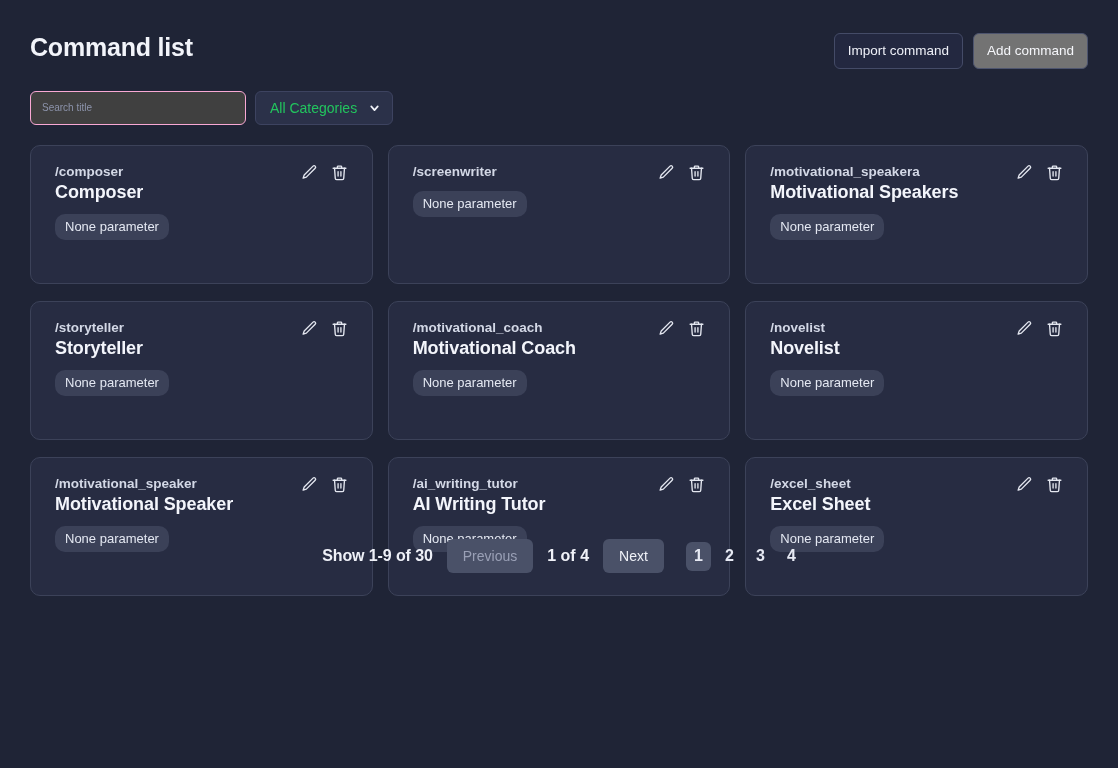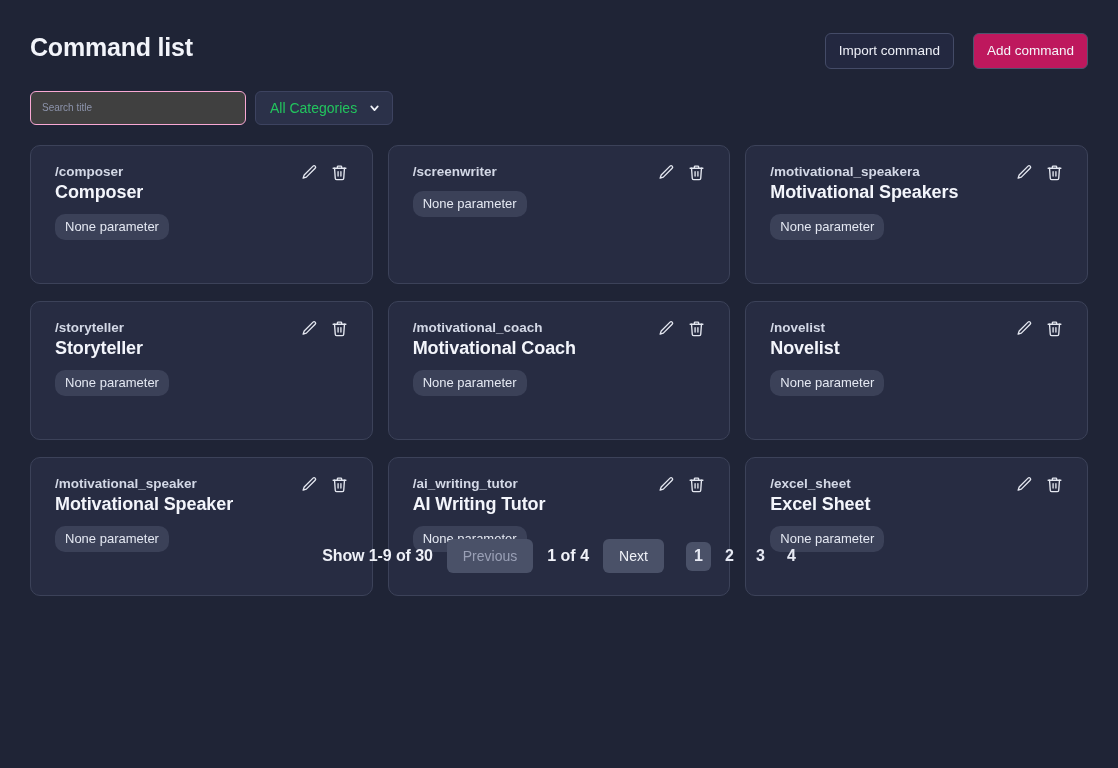--- a/index.html
+++ b/index.html
@@ -37,42 +37,42 @@
     font-size: 25px;
     font-weight: bold;
     letter-spacing: -0.2px;
     color: #f2f4fa;
     line-height: 34px;
   }
 
   .header-actions {
     display: flex;
     align-items: center;
-    gap: 19px;
+    gap: 10px;
     padding-top: 3px;
   }
 
   .btn {
     font-family: "Liberation Sans", sans-serif;
     font-size: 13.5px;
     line-height: 1;
     border-radius: 6px;
     padding: 10px 13px;
     cursor: pointer;
     white-space: nowrap;
   }
 
   .btn-outline {
     background: #232840;
     border: 1px solid #444b67;
     color: #eef0f7;
   }
 
   .btn-solid {
-    background: #be185d;
+    background: #737373;
     border: 1px solid #4d546e;
     color: #f5f6fa;
   }
 
   
   .filter-row {
     display: flex;
     align-items: center;
     gap: 9px;
     margin-top: 22px;

